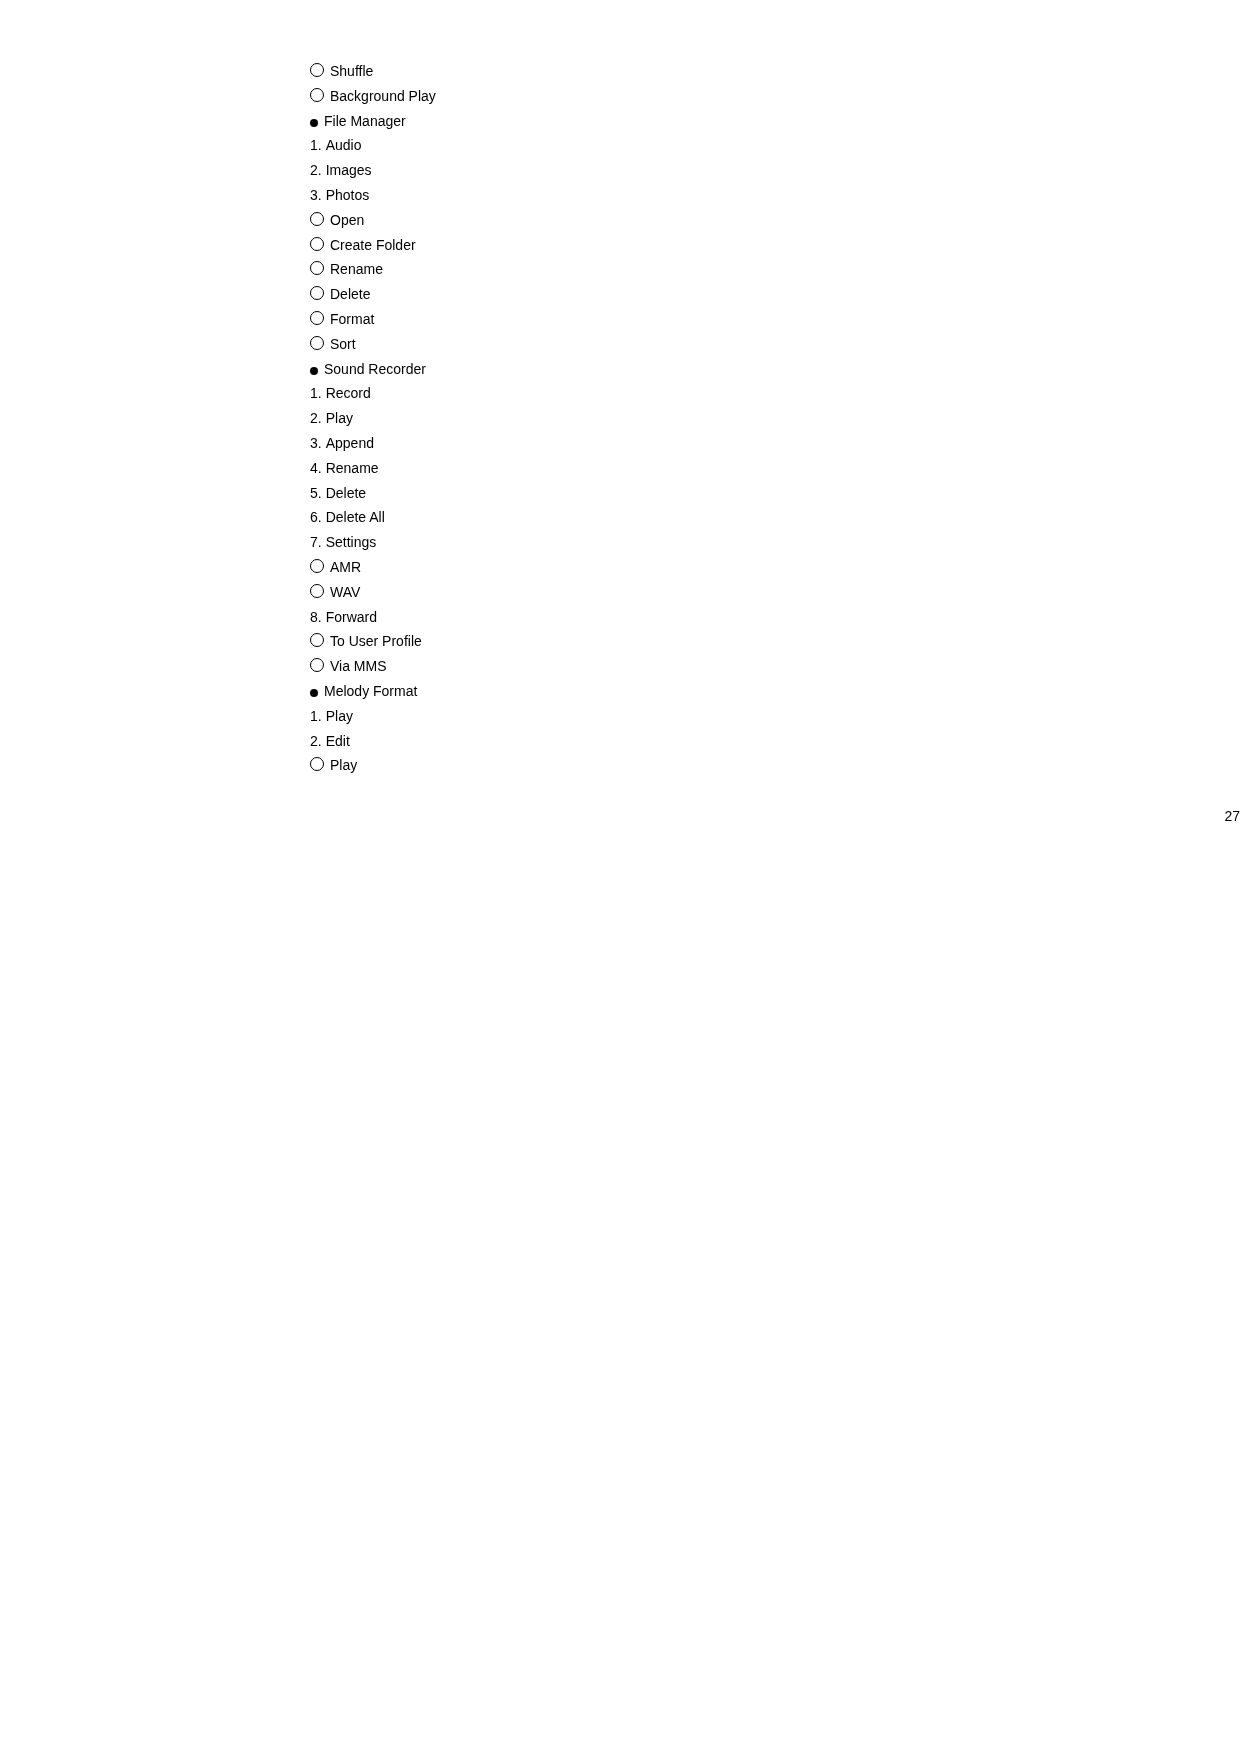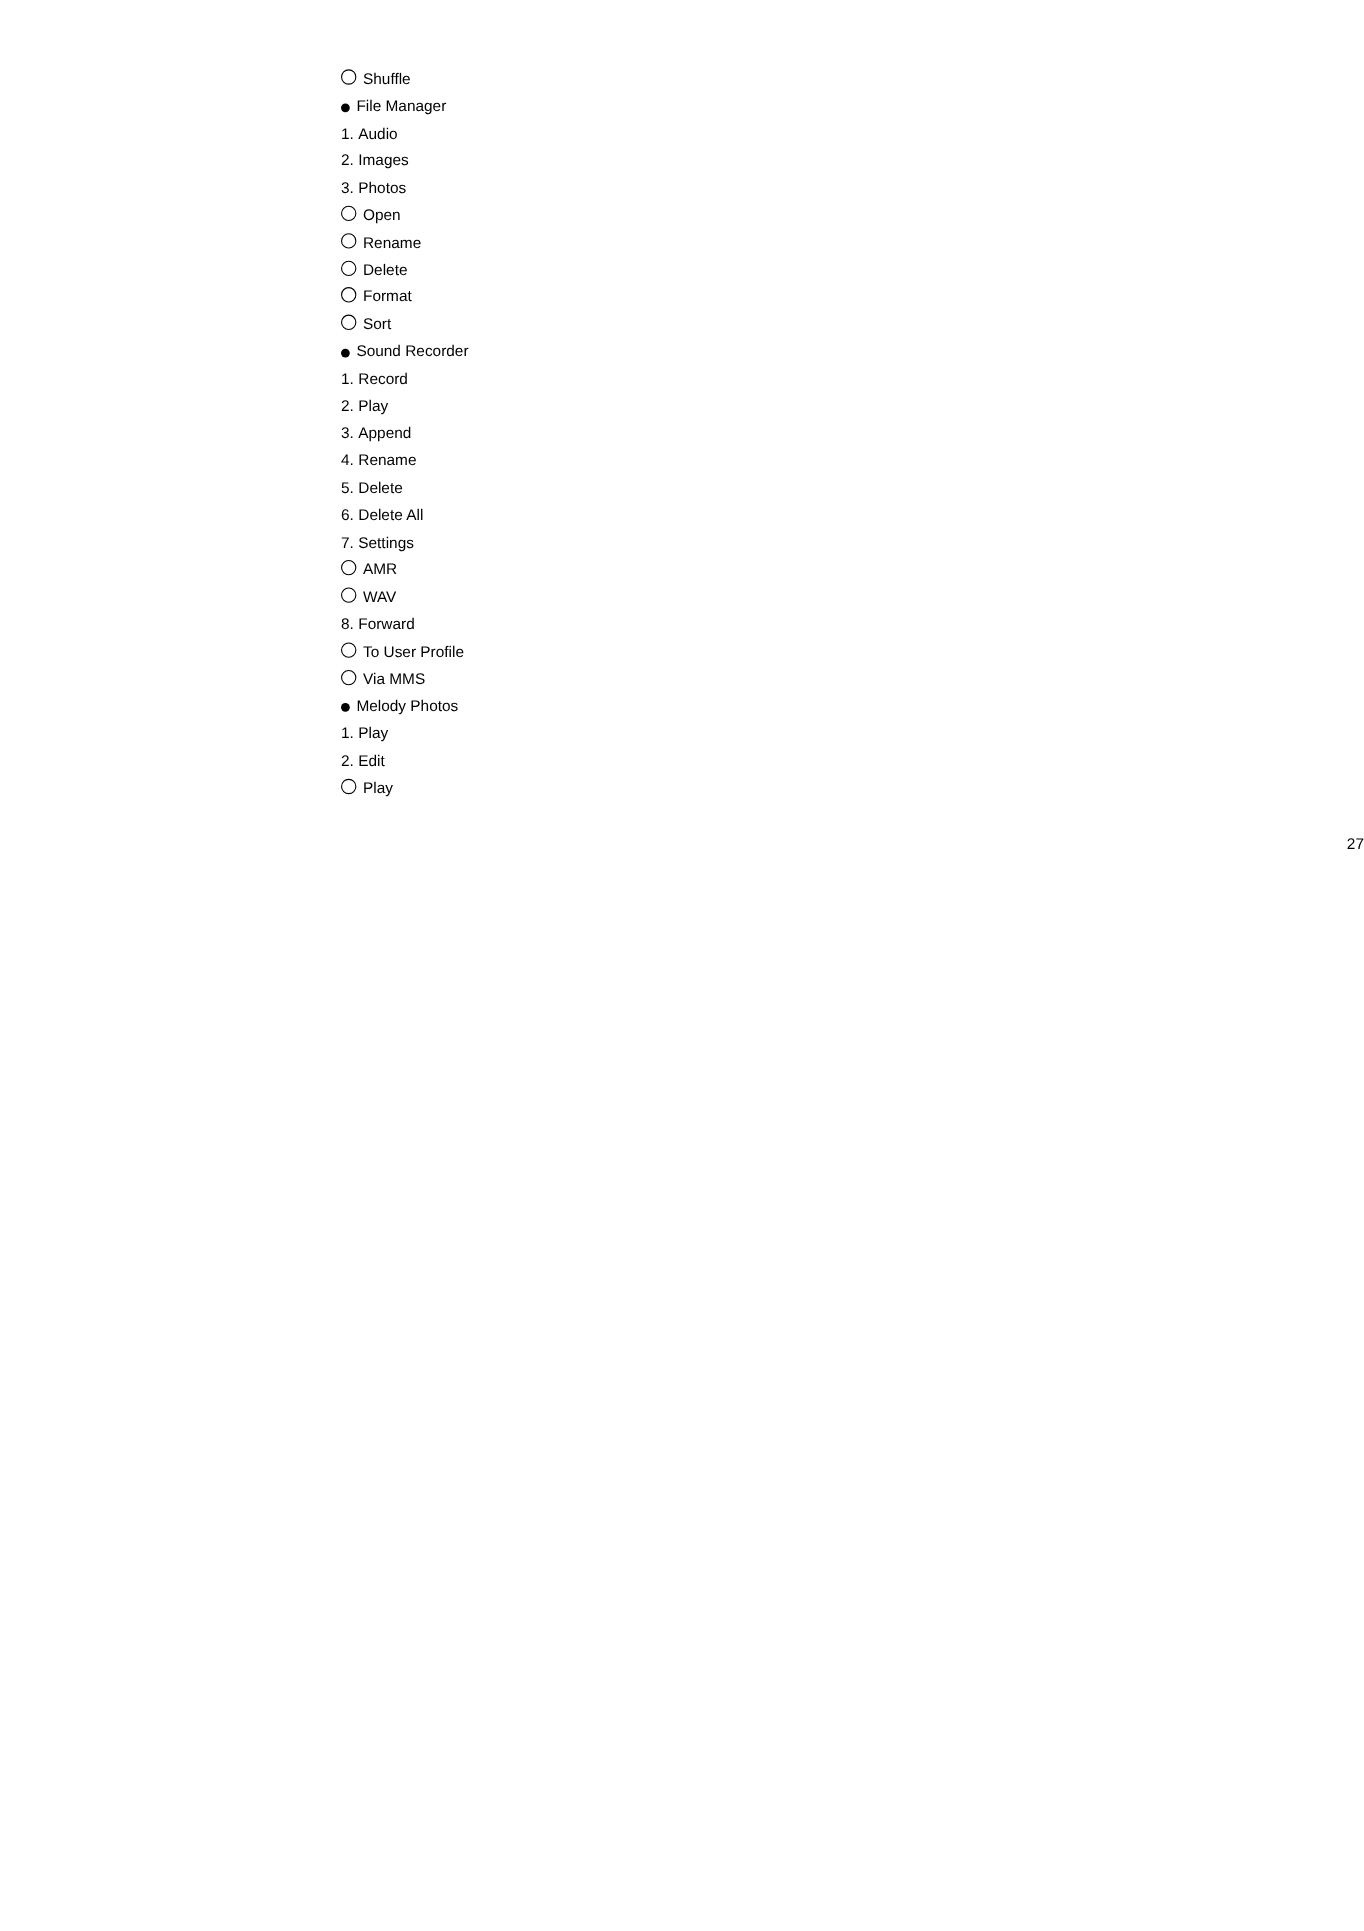--- a/index.html
+++ b/index.html
@@ -68,38 +68,46 @@
 </head>
 <body>
 
 <div class="page-content">
   <div class="content-list" id="list-container">
       <div class="list-item">
         <span class="icon-circle"></span>
         <span class="item-text">Shuffle</span>
       </div>
       <div class="list-item">
+        <span class="icon-circle"></span>
+        <span class="item-text">Background Play</span>
+      </div>
+      <div class="list-item">
         <span class="icon-bullet"></span>
         <span class="item-text">File Manager</span>
       </div>
       <div class="list-item">
         <span class="item-text" style="margin-right: 4px;">1.</span>
         <span class="item-text">Audio</span>
       </div>
       <div class="list-item">
         <span class="item-text" style="margin-right: 4px;">2.</span>
         <span class="item-text">Images</span>
       </div>
       <div class="list-item">
         <span class="item-text" style="margin-right: 4px;">3.</span>
         <span class="item-text">Photos</span>
       </div>
       <div class="list-item">
         <span class="icon-circle"></span>
         <span class="item-text">Open</span>
+      </div>
+      <div class="list-item">
+        <span class="icon-circle"></span>
+        <span class="item-text">Create Folder</span>
       </div>
       <div class="list-item">
         <span class="icon-circle"></span>
         <span class="item-text">Rename</span>
       </div>
       <div class="list-item">
         <span class="icon-circle"></span>
         <span class="item-text">Delete</span>
       </div>
       <div class="list-item">
@@ -157,21 +165,21 @@
       <div class="list-item">
         <span class="icon-circle"></span>
         <span class="item-text">To User Profile</span>
       </div>
       <div class="list-item">
         <span class="icon-circle"></span>
         <span class="item-text">Via MMS</span>
       </div>
       <div class="list-item">
         <span class="icon-bullet"></span>
-        <span class="item-text">Melody Photos</span>
+        <span class="item-text">Melody Format</span>
       </div>
       <div class="list-item">
         <span class="item-text" style="margin-right: 4px;">1.</span>
         <span class="item-text">Play</span>
       </div>
       <div class="list-item">
         <span class="item-text" style="margin-right: 4px;">2.</span>
         <span class="item-text">Edit</span>
       </div>
       <div class="list-item">

